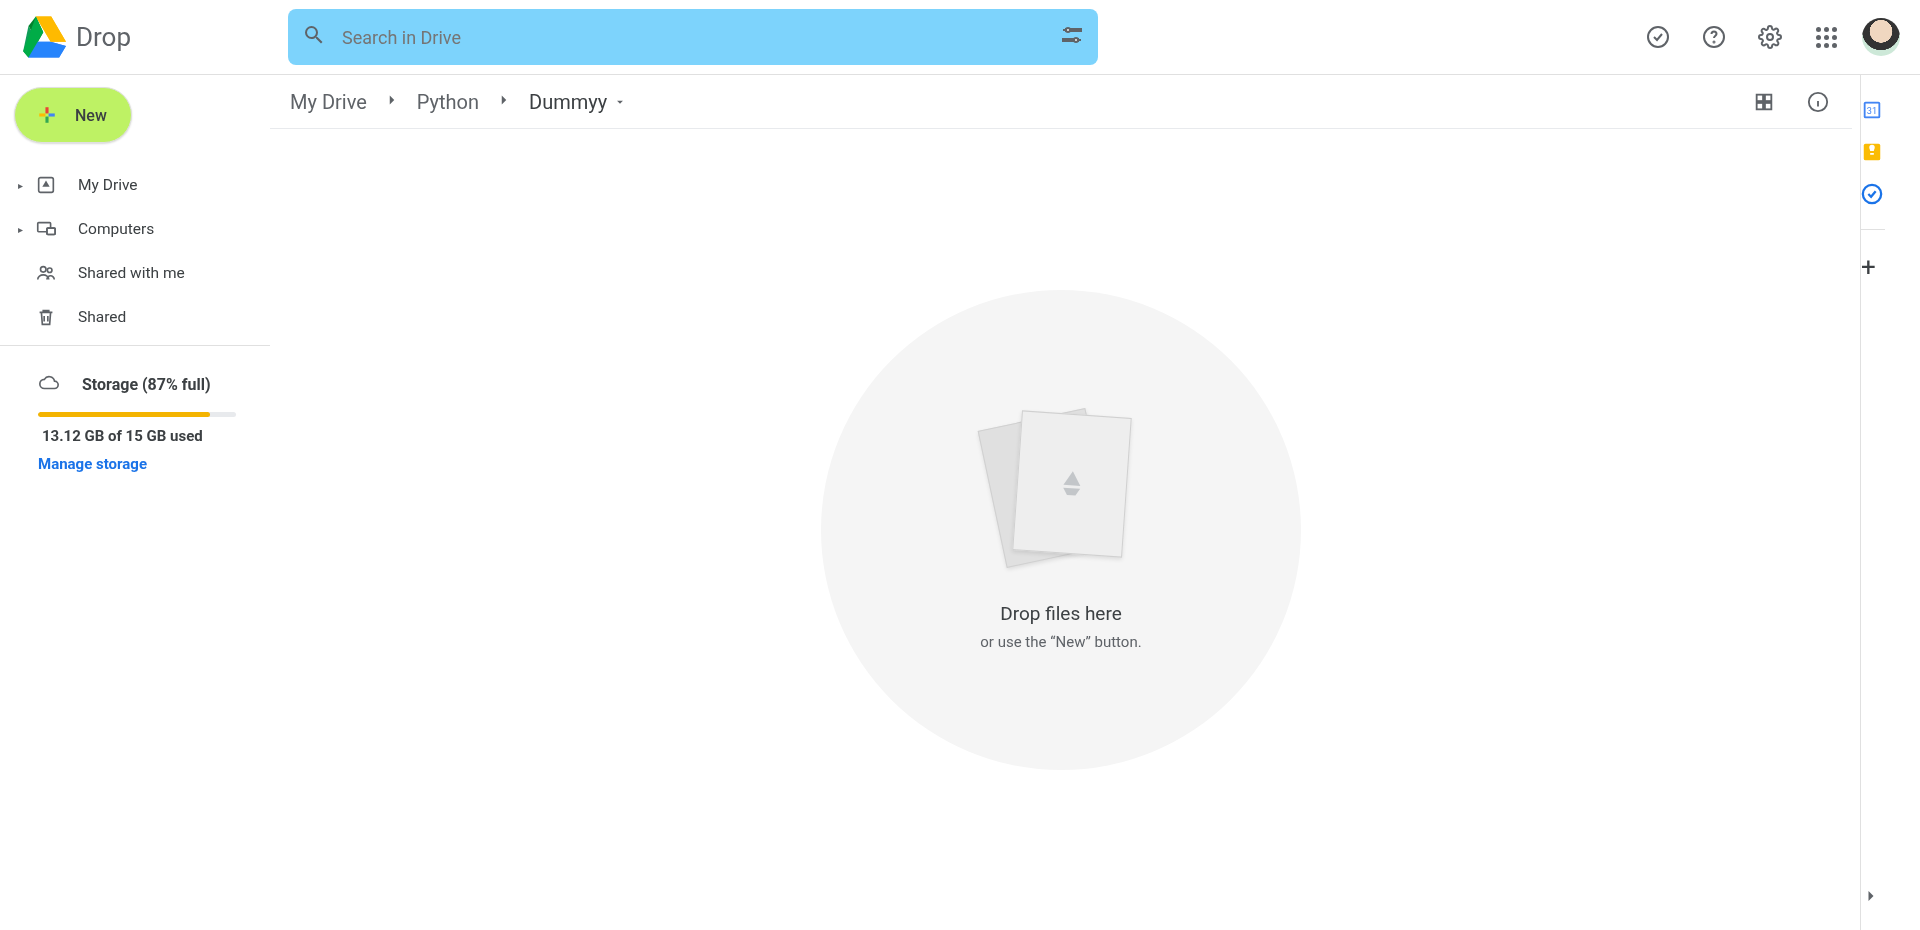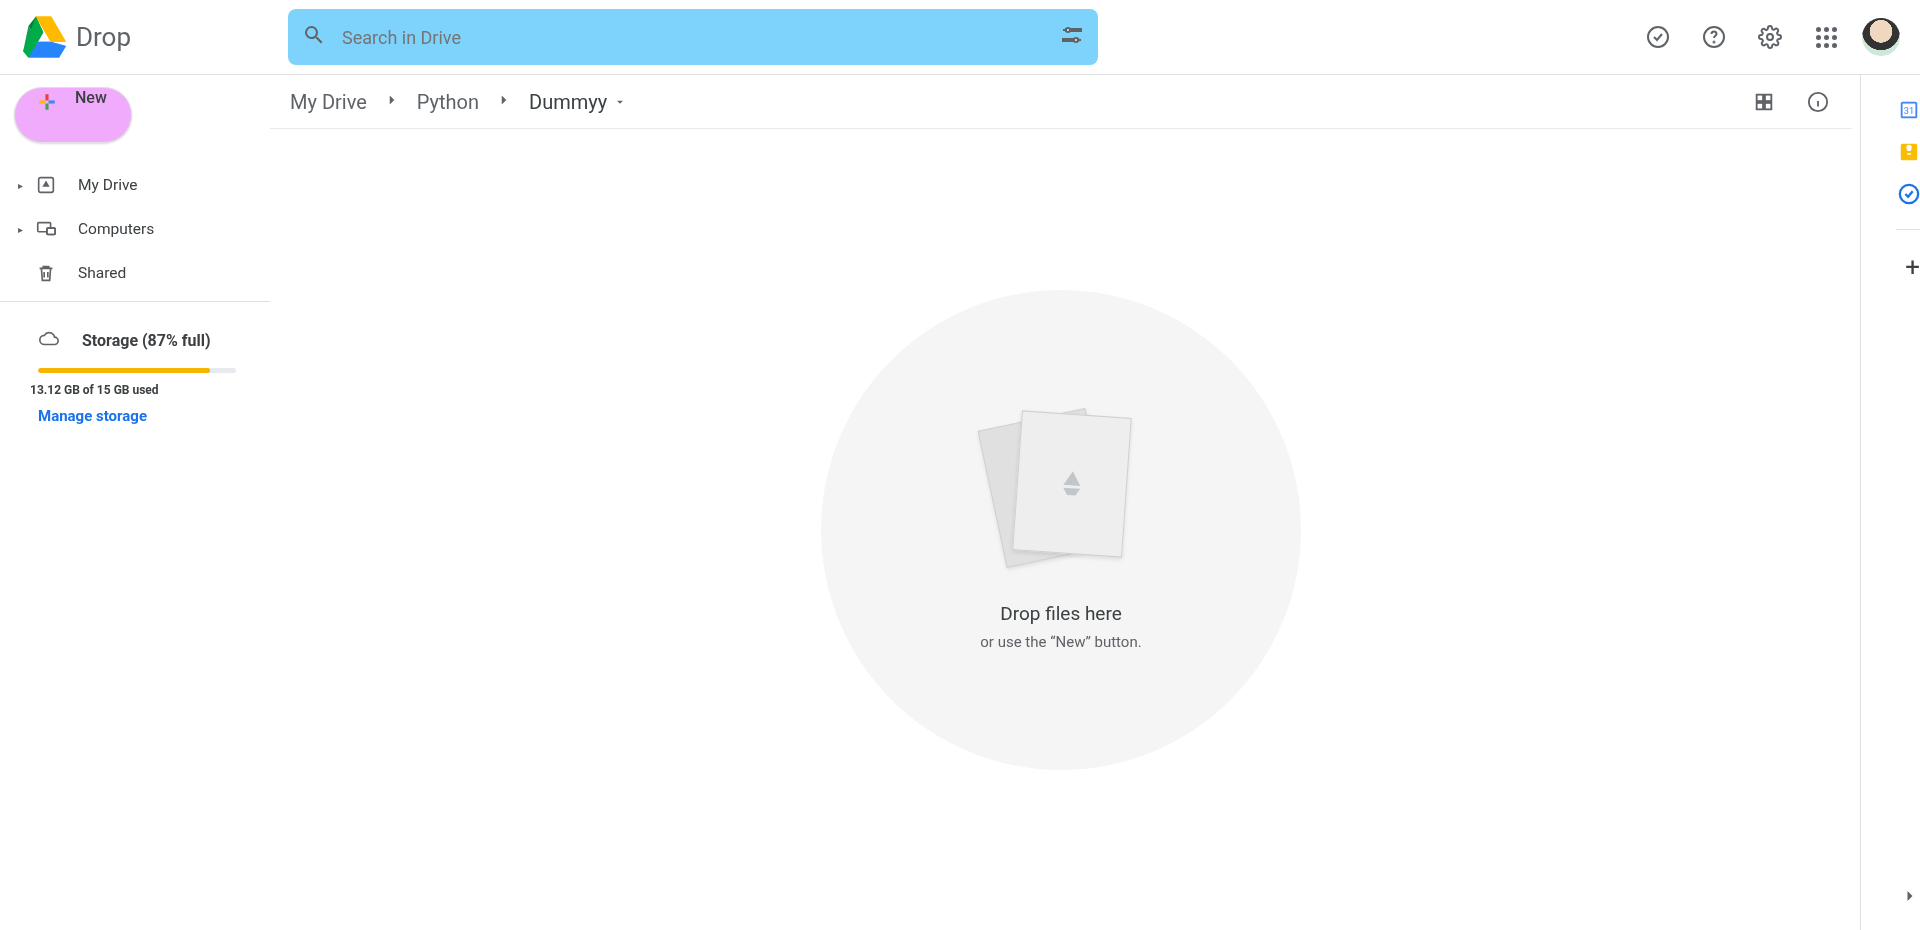--- a/index.html
+++ b/index.html
@@ -14,57 +14,57 @@
 .search-bar .filter-btn { cursor: pointer; }
 .search-bar .filter-btn svg { width: 24px; height: 24px; fill: #5f6368; }
 .header-right { margin-left: auto; display: flex; align-items: center; gap: 16px; }
 .hicon { width: 40px; height: 40px; display: flex; align-items: center; justify-content: center; cursor: pointer; border-radius: 50%; }
 .hicon svg { width: 24px; height: 24px; fill: none; stroke: #5f6368; stroke-width: 2; }
 .apps-icon { display: grid; grid-template-columns: repeat(3,5px); grid-template-rows: repeat(3,5px); gap: 3px; }
 .apps-icon span { width:5px; height:5px; background:#5f6368; border-radius:50%; }
 .avatar { width: 38px; height: 38px; border-radius: 50%; background: radial-gradient(circle at 50% 35%, #f0d7c0 36%, #333 37% 60%, #cde8d8 61%); cursor:pointer; }
 .body { display: flex; height: calc(100% - 75px); }
 .sidebar { width: 270px; padding-top: 12px; }
-.new-btn { display: inline-flex; align-items: flex-start; background: #f0abfc; border: 1px solid #e0e0e0; border-radius: 30px; height: 56px; padding: 0 24px 0 18px; margin-left: 14px; box-shadow: 0 1px 2px rgba(0,0,0,0.15); cursor: pointer; }
+.new-btn { display: inline-flex; align-items: center; background: #bef264; border: 1px solid #e0e0e0; border-radius: 30px; height: 56px; padding: 0 24px 0 18px; margin-left: 14px; box-shadow: 0 1px 2px rgba(0,0,0,0.15); cursor: pointer; }
 .new-btn .plus { width: 28px; height: 28px; margin-right: 14px; position: relative; }
 .new-btn .plus svg { width:28px; height:28px; }
 .new-btn span.lbl { font-size: 16px; color: #3c4043; font-weight: 500; }
 .nav { margin-top: 20px; }
 .nav-item { display: flex; align-items: center; height: 44px; padding-left: 18px; cursor: pointer; color: #3c4043; font-size: 15.5px; border-radius: 0 22px 22px 0; }
 .nav-item .tri { width: 12px; font-size: 10px; color:#5f6368; }
 .nav-item .navicon { width: 24px; height: 24px; margin: 0 20px 0 4px; display:flex; align-items:center; justify-content:center; }
 .nav-item .navicon svg { width:22px; height:22px; fill:none; stroke:#5f6368; stroke-width:1.8; }
 .nav-item.no-tri .tri { visibility: hidden; }
 .divider { height:1px; background:#e0e0e0; margin: 6px 0; }
 .storage-section { padding: 10px 0 0 22px; font-weight: bold; }
 .storage-row { display:flex; align-items:center; height:44px; cursor:pointer; }
 .storage-row .navicon { width:24px; height:24px; margin: 0 20px 0 16px; }
 .storage-row .navicon svg { width:22px; height:22px; fill:none; stroke:#5f6368; stroke-width:1.8; }
 .progress { width: 198px; height: 5px; background: #e8eaed; border-radius: 3px; margin: 6px 0 10px 16px; overflow:hidden; }
 .progress .fill { height:100%; background:#f4b400; width:87%; border-radius:3px; }
-.storage-text { font-size: 12px; color:#3c4043; margin-left:8px; margin-bottom: 10px; }
+.storage-text { font-size: 15px; color:#3c4043; margin-left:20px; margin-bottom: 10px; }
 .manage-link { font-size: 15px; color:#1a73e8; margin-left:16px; cursor:pointer; }
 .main { flex:1; display:flex; flex-direction:column; padding: 0 8px 0 0; position:relative; }
 .breadcrumb-bar { display:flex; align-items:center; height: 54px; border-bottom: 1px solid #e8eaed; padding: 0 14px; }
 .crumb { font-size: 20px; color:#5f6368; cursor:pointer; padding: 4px 6px; border-radius:4px; }
 .crumb.current { color:#3c4043; display:flex; align-items:center; gap:6px; }
 .chevron { margin: 0 10px; color:#5f6368; }
 .chevron svg { width:18px; height:18px; fill:#5f6368; }
 .bc-right { margin-left:auto; display:flex; gap:14px; }
 .bc-right .hicon svg { width:22px; height:22px; }
 .dropzone { flex:1; display:flex; align-items:center; justify-content:center; flex-direction:column;text-align:right; }
 .circle { width: 480px; height: 480px; border-radius:50%; background:#f5f5f5; display:flex; flex-direction:column; align-items:center; justify-content:center; }
 .doc-stack { position:relative; width:140px; height:170px; margin-bottom: 24px; }
 .doc { position:absolute; width:110px; height:140px; background:#eee; border:1px solid #d0d0d0; box-shadow: 0 2px 4px rgba(0,0,0,0.1); }
 .doc.back { transform: rotate(-12deg); top:10px; left:0; background:#e0e0e0; }
 .doc.front { transform: rotate(4deg); top:6px; left:26px; background:#eeeeee; display:flex; align-items:center; justify-content:center; }
 .doc.front .mini-logo { width:34px; height:34px; opacity:0.5; }
 .drop-title { font-size: 19px; color:#3c4043; margin-bottom: 8px; }
 .drop-sub { font-size: 15px; color:#5f6368; }
-.right-panel { width: 60px; border-left:1px solid #e0e0e0; display:flex; flex-direction:column; align-items:flex-end; padding-top: 24px; gap: 20px; position:relative; }
+.right-panel { width: 60px; border-left:1px solid #e0e0e0; display:flex; flex-direction:column; align-items:flex-start; padding-top: 24px; gap: 20px; position:relative; }
 .rp-icon { width:22px; height:22px; cursor:pointer; display:flex; align-items:center; justify-content:center; }
 .rp-divider { width:24px; height:1px; background:#e0e0e0; margin: 4px 0; }
 .rp-plus { font-size:26px; color:#3c4043; cursor:pointer; line-height:1; }
 .rp-collapse { position:absolute; bottom:20px; cursor:pointer; }
 .rp-collapse svg { width:20px; height:20px; fill:#5f6368; }
 </style>
 </head>
 <body>
 
 <div class="header">
@@ -162,20 +162,31 @@
       <div class="nav-item">
         <span class="tri">▸</span>
         <span class="navicon">
             <svg viewBox="0 0 24 24">
               <rect x="3" y="5" width="14" height="10" rx="1"></rect>
               <rect x="13" y="11" width="9" height="7" rx="1" fill="#fff"></rect>
               <rect x="13" y="11" width="9" height="7" rx="1"></rect>
             </svg>
           </span>
         <span>Computers</span>
+      </div>
+      <div class="nav-item no-tri">
+        <span class="tri"></span>
+        <span class="navicon">
+            <svg viewBox="0 0 24 24">
+              <circle cx="9" cy="8" r="3"></circle>
+              <circle cx="16" cy="9" r="2.5"></circle>
+              <path d="M3 19c0-3 3-5 6-5s6 2 6 5M13 19c0-2 2-4 4-4s4 2 4 4"></path>
+            </svg>
+          </span>
+        <span>Shared with me</span>
       </div>
       <div class="nav-item no-tri">
         <span class="tri"></span>
         <span class="navicon">
             <svg viewBox="0 0 24 24">
               <path d="M5 7h14M9 7V5h6v2M7 7l1 13h8l1-13M10 11v6M14 11v6"></path>
             </svg>
           </span>
         <span>Shared</span>
       </div>

